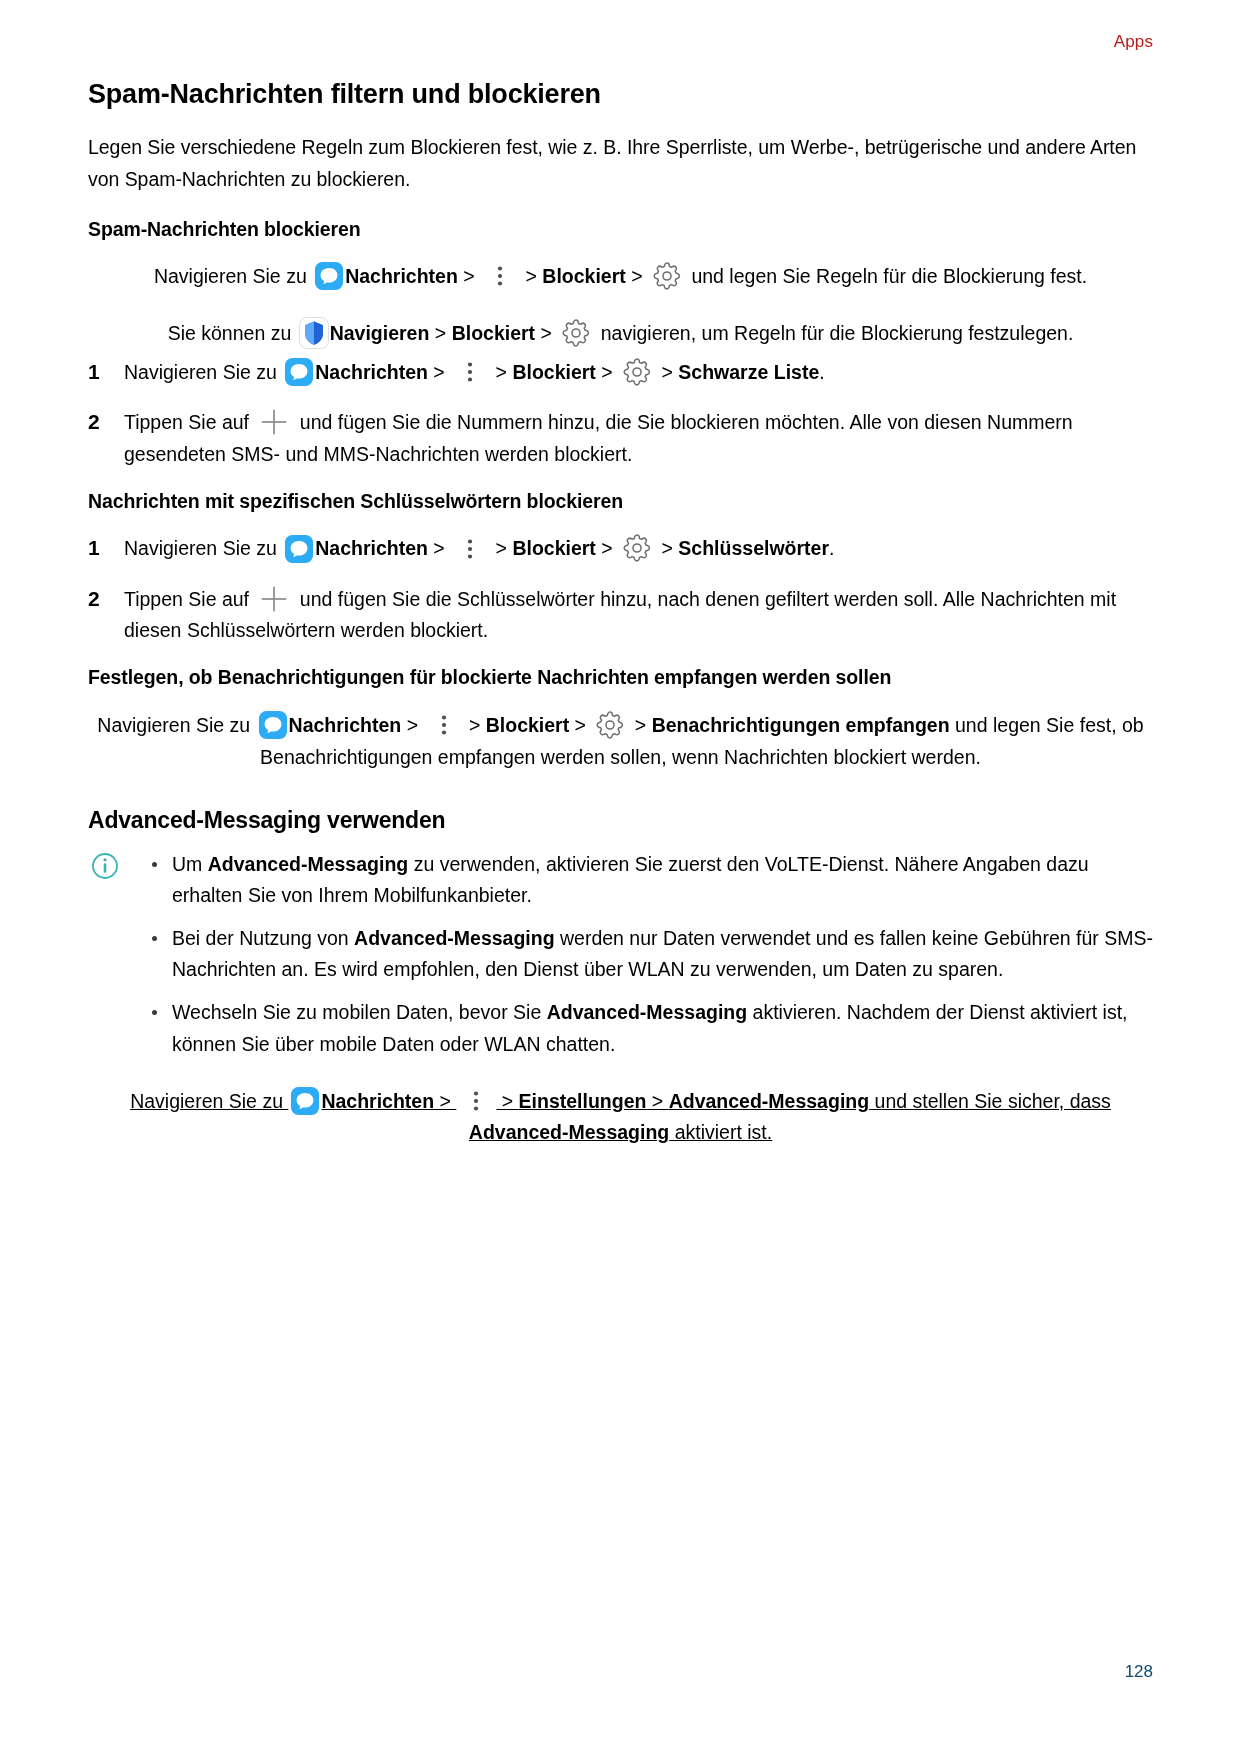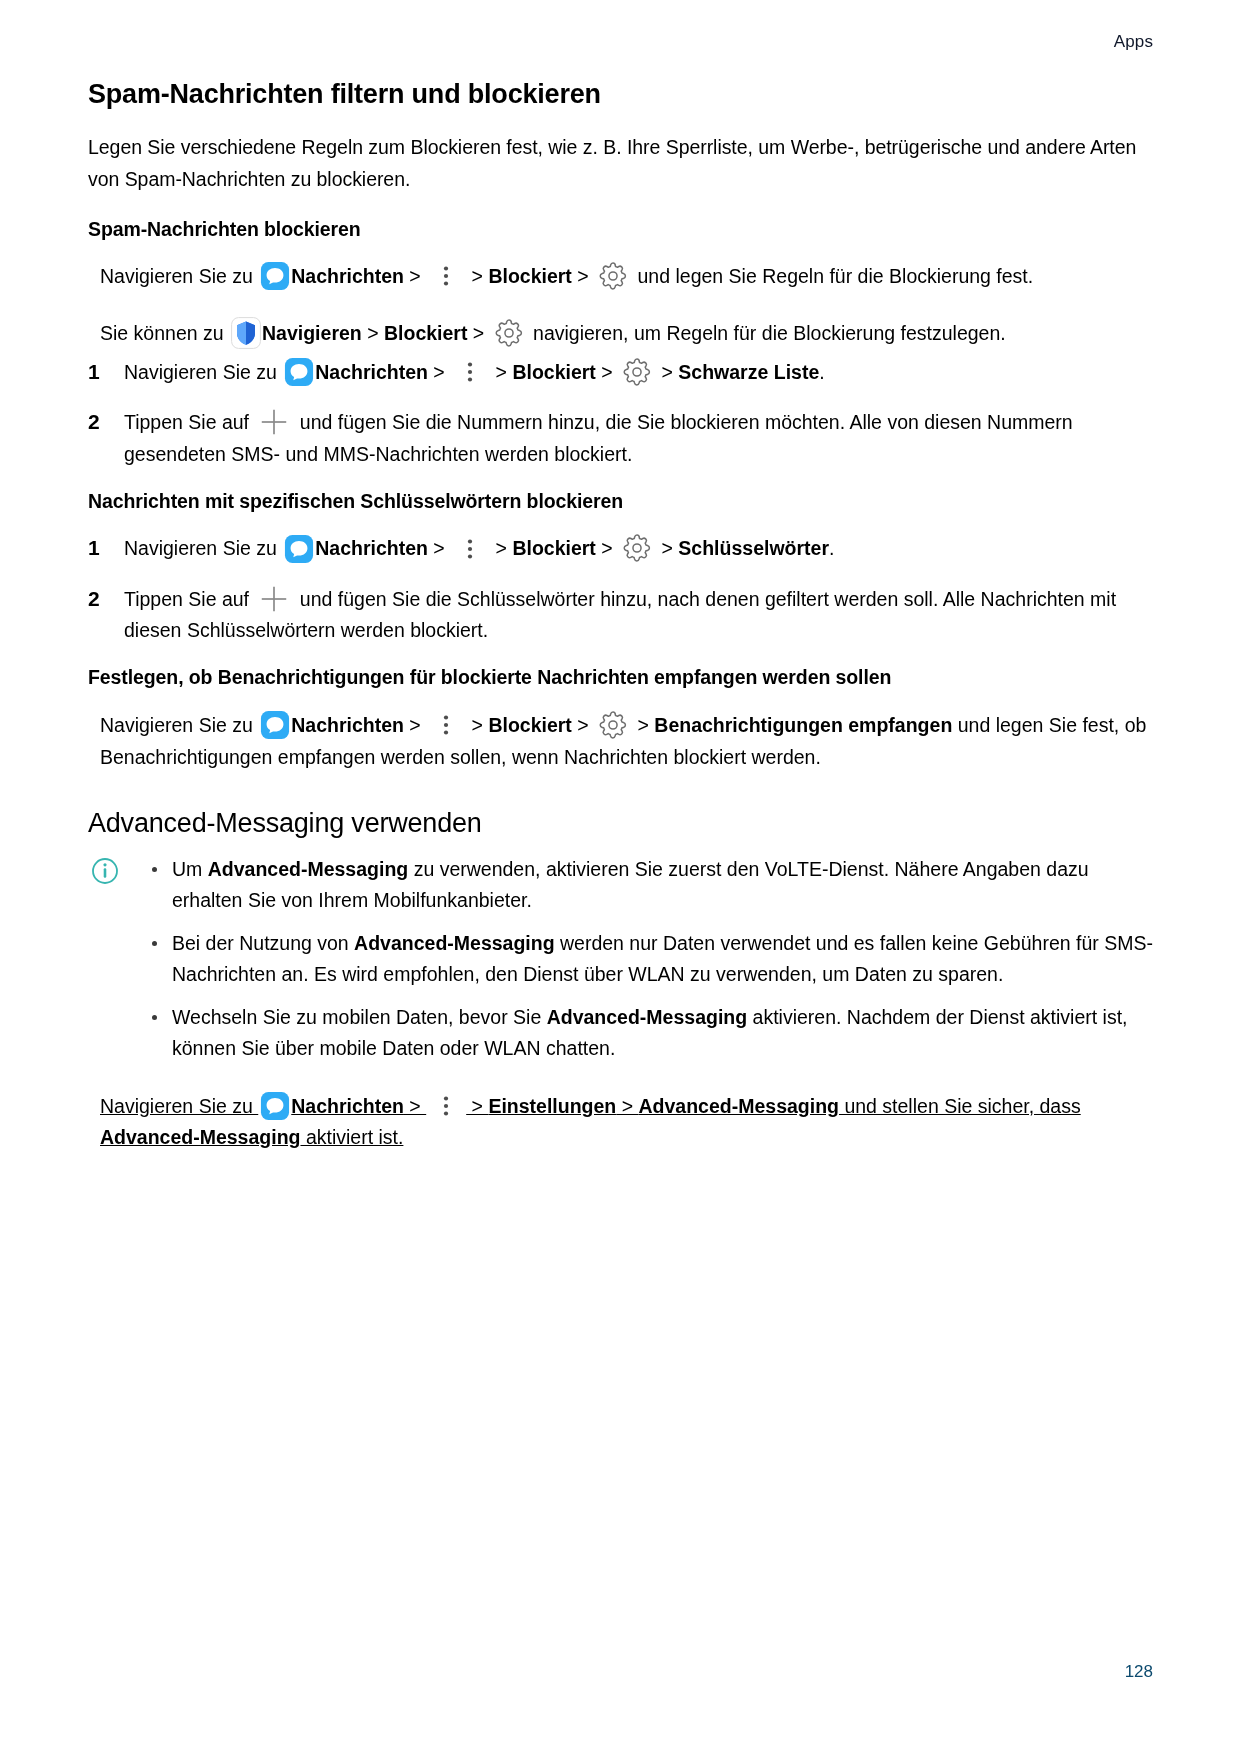--- a/index.html
+++ b/index.html
@@ -18,39 +18,39 @@
   .page {
     position: absolute;
     inset: 0;
     padding: 0;
   }
   .header {
     position: absolute;
     top: 32px;
     right: 88px;
     font-size: 17px;
-    color: #0f172a;
+    color: #b91c1c;
     letter-spacing: 0.1px;
   }
   .content {
     position: absolute;
     left: 88px;
     right: 88px;
     top: 78px;
   }
   h1.title {
     font-size: 27px;
     font-weight: bold;
     margin: 0 0 22px 0;
     letter-spacing: -0.2px;
     line-height: 1.2;
   }
   h2.subtitle {
-    font-size: 27px;
-    font-weight: normal;
+    font-size: 23px;
+    font-weight: bold;
     margin: 34px 0 14px 0;
     letter-spacing: -0.2px;
     line-height: 1.2;
   }
   h3.heading {
     font-size: 19.5px;
     font-weight: bold;
     margin: 11px 0 18px 0;
     line-height: 1.35;
     letter-spacing: -0.1px;
@@ -60,21 +60,22 @@
     line-height: 1.62;
     margin: 0 0 6px 0;
     letter-spacing: -0.05px;
   }
   p.para.spaced {
     margin-bottom: 20px;
   }
   .nav-line {
     font-size: 19.5px;
     line-height: 1.62;
-    margin: 0 0 6px 12px;
+    margin: 0 0 6px 0;
+    text-align: center;
   }
   b, strong { font-weight: bold; }
 
   
   ol.numlist {
     list-style: none;
     margin: 0;
     padding: 0;
   }
   ol.numlist > li {

